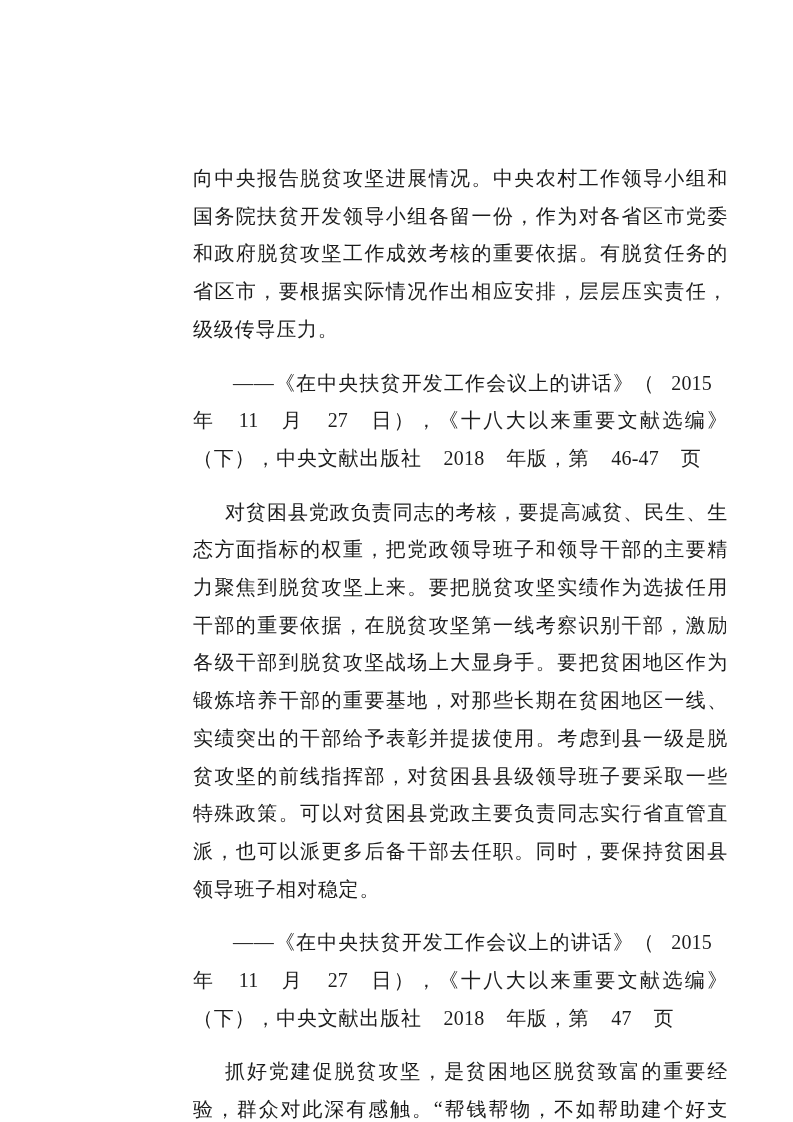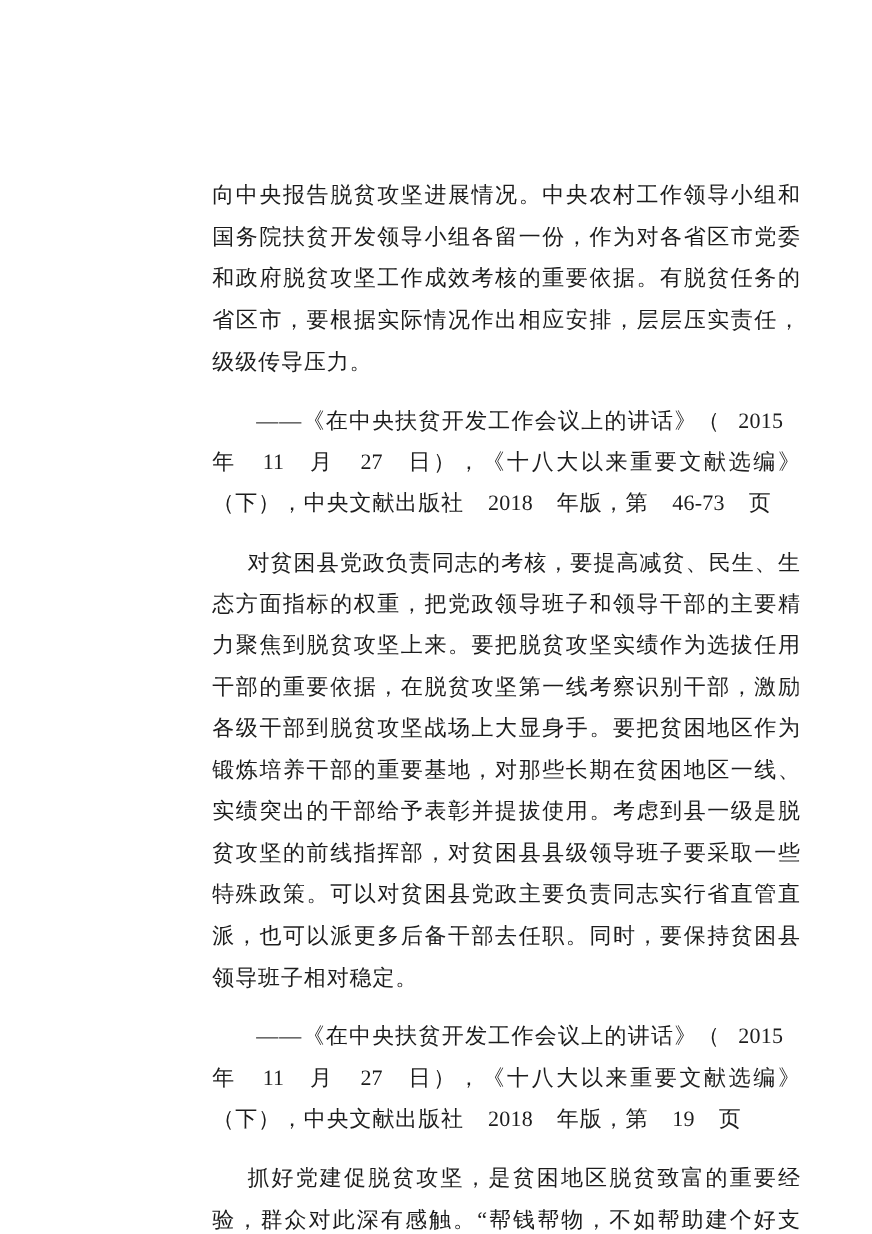--- a/index.html
+++ b/index.html
@@ -38,18 +38,18 @@
     font-family: Liberation Serif, serif;
     letter-spacing: 0.2px;
   }
 </style>
 </head>
 <body>
 
 <div class="page">
   <div class="textblock">
     <p class="para no-indent">向中央报告脱贫攻坚进展情况。中央农村工作领导小组和国务院扶贫开发领导小组各留一份，作为对各省区市党委和政府脱贫攻坚工作成效考核的重要依据。有脱贫任务的省区市，要根据实际情况作出相应安排，层层压实责任，级级传导压力。</p>
-    <p class="para citation">——《在中央扶贫开发工作会议上的讲话》（<span class="lat">2015</span> 年 <span class="lat">11</span> 月 <span class="lat">27</span> 日），《十八大以来重要文献选编》（下），中央文献出版社 <span class="lat">2018</span> 年版，第 <span class="lat">46-73</span> 页</p>
+    <p class="para citation">——《在中央扶贫开发工作会议上的讲话》（<span class="lat">2015</span> 年 <span class="lat">11</span> 月 <span class="lat">27</span> 日），《十八大以来重要文献选编》（下），中央文献出版社 <span class="lat">2018</span> 年版，第 <span class="lat">46-47</span> 页</p>
     <p class="para body-indent">对贫困县党政负责同志的考核，要提高减贫、民生、生态方面指标的权重，把党政领导班子和领导干部的主要精力聚焦到脱贫攻坚上来。要把脱贫攻坚实绩作为选拔任用干部的重要依据，在脱贫攻坚第一线考察识别干部，激励各级干部到脱贫攻坚战场上大显身手。要把贫困地区作为锻炼培养干部的重要基地，对那些长期在贫困地区一线、实绩突出的干部给予表彰并提拔使用。考虑到县一级是脱贫攻坚的前线指挥部，对贫困县县级领导班子要采取一些特殊政策。可以对贫困县党政主要负责同志实行省直管直派，也可以派更多后备干部去任职。同时，要保持贫困县领导班子相对稳定。</p>
-    <p class="para citation">——《在中央扶贫开发工作会议上的讲话》（<span class="lat">2015</span> 年 <span class="lat">11</span> 月 <span class="lat">27</span> 日），《十八大以来重要文献选编》（下），中央文献出版社 <span class="lat">2018</span> 年版，第 <span class="lat">19</span> 页</p>
+    <p class="para citation">——《在中央扶贫开发工作会议上的讲话》（<span class="lat">2015</span> 年 <span class="lat">11</span> 月 <span class="lat">27</span> 日），《十八大以来重要文献选编》（下），中央文献出版社 <span class="lat">2018</span> 年版，第 <span class="lat">47</span> 页</p>
     <p class="para body-indent">抓好党建促脱贫攻坚，是贫困地区脱贫致富的重要经验，群众对此深有感触。“帮钱帮物，不如帮助建个好支部”。要把夯实农村基层党组织同脱贫攻坚有机结合起来。在乡镇层面，要着力选好贫困乡镇一把手、配强领导班子，使整个班子和干部队伍具</p>
   </div>
 </div>
 
 </body></html>

